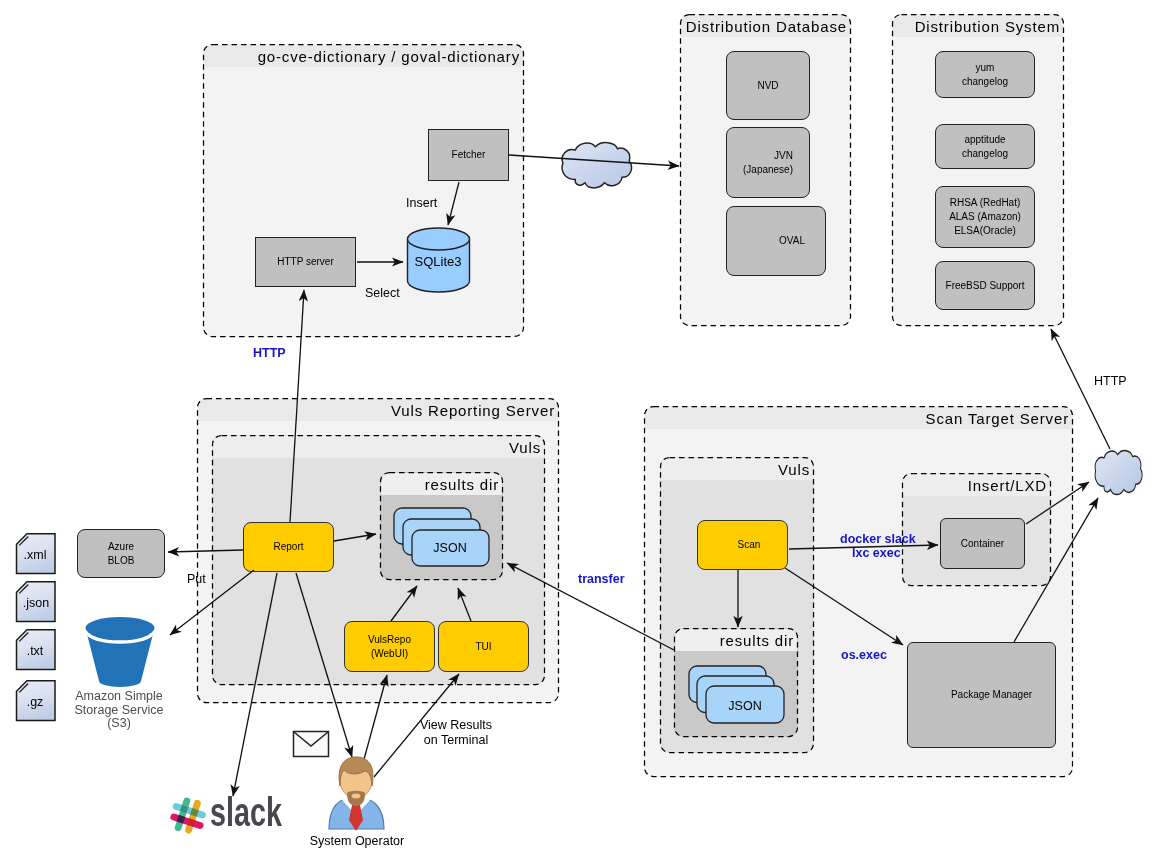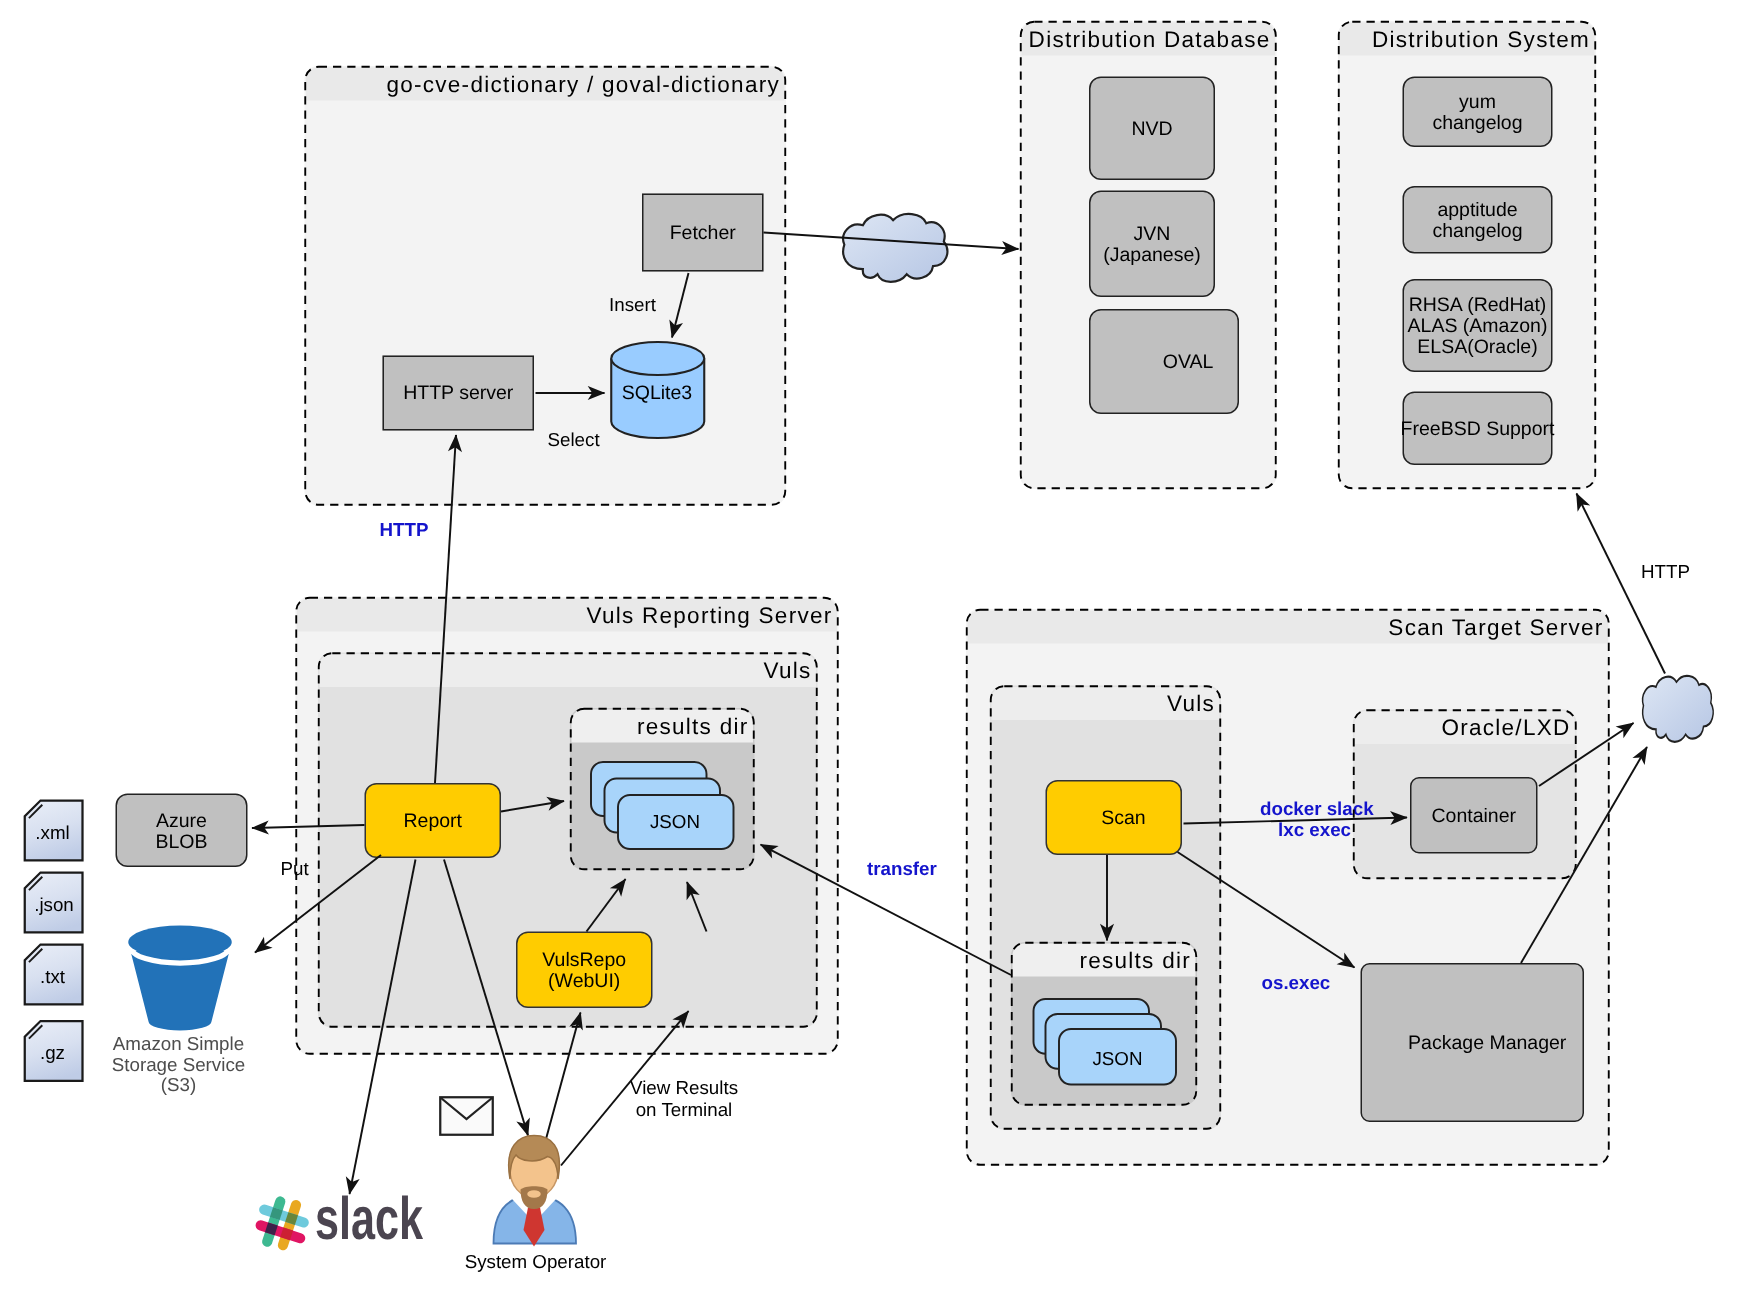--- a/index.html
+++ b/index.html
@@ -1,19 +1,19 @@
 <!DOCTYPE html>
 <html><head>
 <meta charset="utf-8">
 <style>
 html,body{margin:0;padding:0;background:#fff;}
 #canvas{position:relative;width:1162px;height:866px;background:#ffffff;font-family:"Liberation Sans",sans-serif;overflow:hidden;}
 .grp{position:absolute;border-radius:9px;box-sizing:border-box;}
 .cap{position:absolute;left:1px;right:1px;top:1px;border-radius:8px 8px 0 0;font-size:15px;letter-spacing:0.85px;color:#000;display:flex;align-items:center;justify-content:flex-end;padding-right:3px;box-sizing:border-box;}
-.node{position:absolute;box-sizing:border-box;display:flex;align-items:center;justify-content:center;text-align:center;font-size:13px;color:#000;line-height:14px;}
+.node{position:absolute;box-sizing:border-box;display:flex;align-items:center;justify-content:center;text-align:center;font-size:10px;color:#000;line-height:14px;}
 .gray{background:#c0c0c0;border:1.3px solid #222;}
 .rnd{border-radius:8px;}
 .yellow{background:#ffcc00;border:1.3px solid #333;border-radius:8px;}
 .lbl{position:absolute;font-size:12.5px;color:#000;white-space:nowrap;}
 .blue{color:#1414cc;font-weight:bold;}
 svg.overlay{position:absolute;left:0;top:0;z-index:5;pointer-events:none;}
 </style>
 </head>
 <body>
 <div id="canvas">
@@ -48,35 +48,36 @@
 
 <div class="grp" style="left:660px;top:457px;width:154px;height:296px;background:#e1e1e1;">
   <div class="cap" style="height:22px;background:#ededed;">Vuls</div>
 </div>
 
 <div class="grp" style="left:674px;top:628px;width:124px;height:109px;background:#c9c9c9;">
   <div class="cap" style="height:22px;background:#efefef;">results dir</div>
 </div>
 
 <div class="grp" style="left:902px;top:473px;width:149px;height:113px;background:#e4e4e4;">
-  <div class="cap" style="height:22px;background:#ededed;">Oracle/LXD</div>
+  <div class="cap" style="height:22px;background:#ededed;">Insert/LXD</div>
 </div>
 
 <div class="node gray" style="left:428px;top:129px;width:81px;height:52px;">Fetcher</div>
 <div class="node gray" style="left:255px;top:237px;width:101px;height:50px;">HTTP server</div>
 <div class="node gray rnd" style="left:726px;top:51px;width:84px;height:69px;">NVD</div>
-<div class="node gray rnd" style="left:726px;top:127px;width:84px;height:71px;">JVN<br>(Japanese)</div>
+<div class="node gray rnd" style="left:726px;top:127px;width:84px;height:71px;text-align:right;">JVN<br>(Japanese)</div>
 <div class="node gray rnd" style="left:726px;top:206px;width:100px;height:70px;padding-left:32px;">OVAL</div>
 <div class="node gray rnd" style="left:935px;top:51px;width:100px;height:47px;">yum<br>changelog</div>
 <div class="node gray rnd" style="left:935px;top:124px;width:100px;height:45px;">apptitude<br>changelog</div>
 <div class="node gray rnd" style="left:935px;top:186px;width:100px;height:62px;">RHSA (RedHat)<br>ALAS (Amazon)<br>ELSA(Oracle)</div>
 <div class="node gray rnd" style="left:935px;top:261px;width:100px;height:49px;white-space:nowrap;">FreeBSD Support</div>
 <div class="node gray rnd" style="left:77px;top:529px;width:88px;height:49px;">Azure<br>BLOB</div>
 <div class="node yellow" style="left:243px;top:522px;width:91px;height:50px;">Report</div>
 <div class="node yellow" style="left:344px;top:621px;width:91px;height:51px;">VulsRepo<br>(WebUI)</div>
+<div class="node yellow" style="left:438px;top:621px;width:91px;height:51px;">TUI</div>
 <div class="node yellow" style="left:697px;top:520px;width:91px;height:50px;padding-left:13px;">Scan</div>
 <div class="node gray rnd" style="left:940px;top:518px;width:85px;height:51px;border-radius:6px;">Container</div>
 <div class="node gray rnd" style="left:907px;top:642px;width:149px;height:106px;border-radius:6px;padding-left:20px;">Package Manager</div>
 
 <div class="lbl" style="left:406px;top:196px;">Insert</div>
 <div class="lbl" style="left:365px;top:286px;">Select</div>
 <div class="lbl blue" style="left:253px;top:346px;">HTTP</div>
 <div class="lbl" style="left:187px;top:572px;">Put</div>
 <div class="lbl blue" style="left:578px;top:572px;">transfer</div>
 <div class="lbl blue" style="left:840px;top:532px;">docker slack</div>

